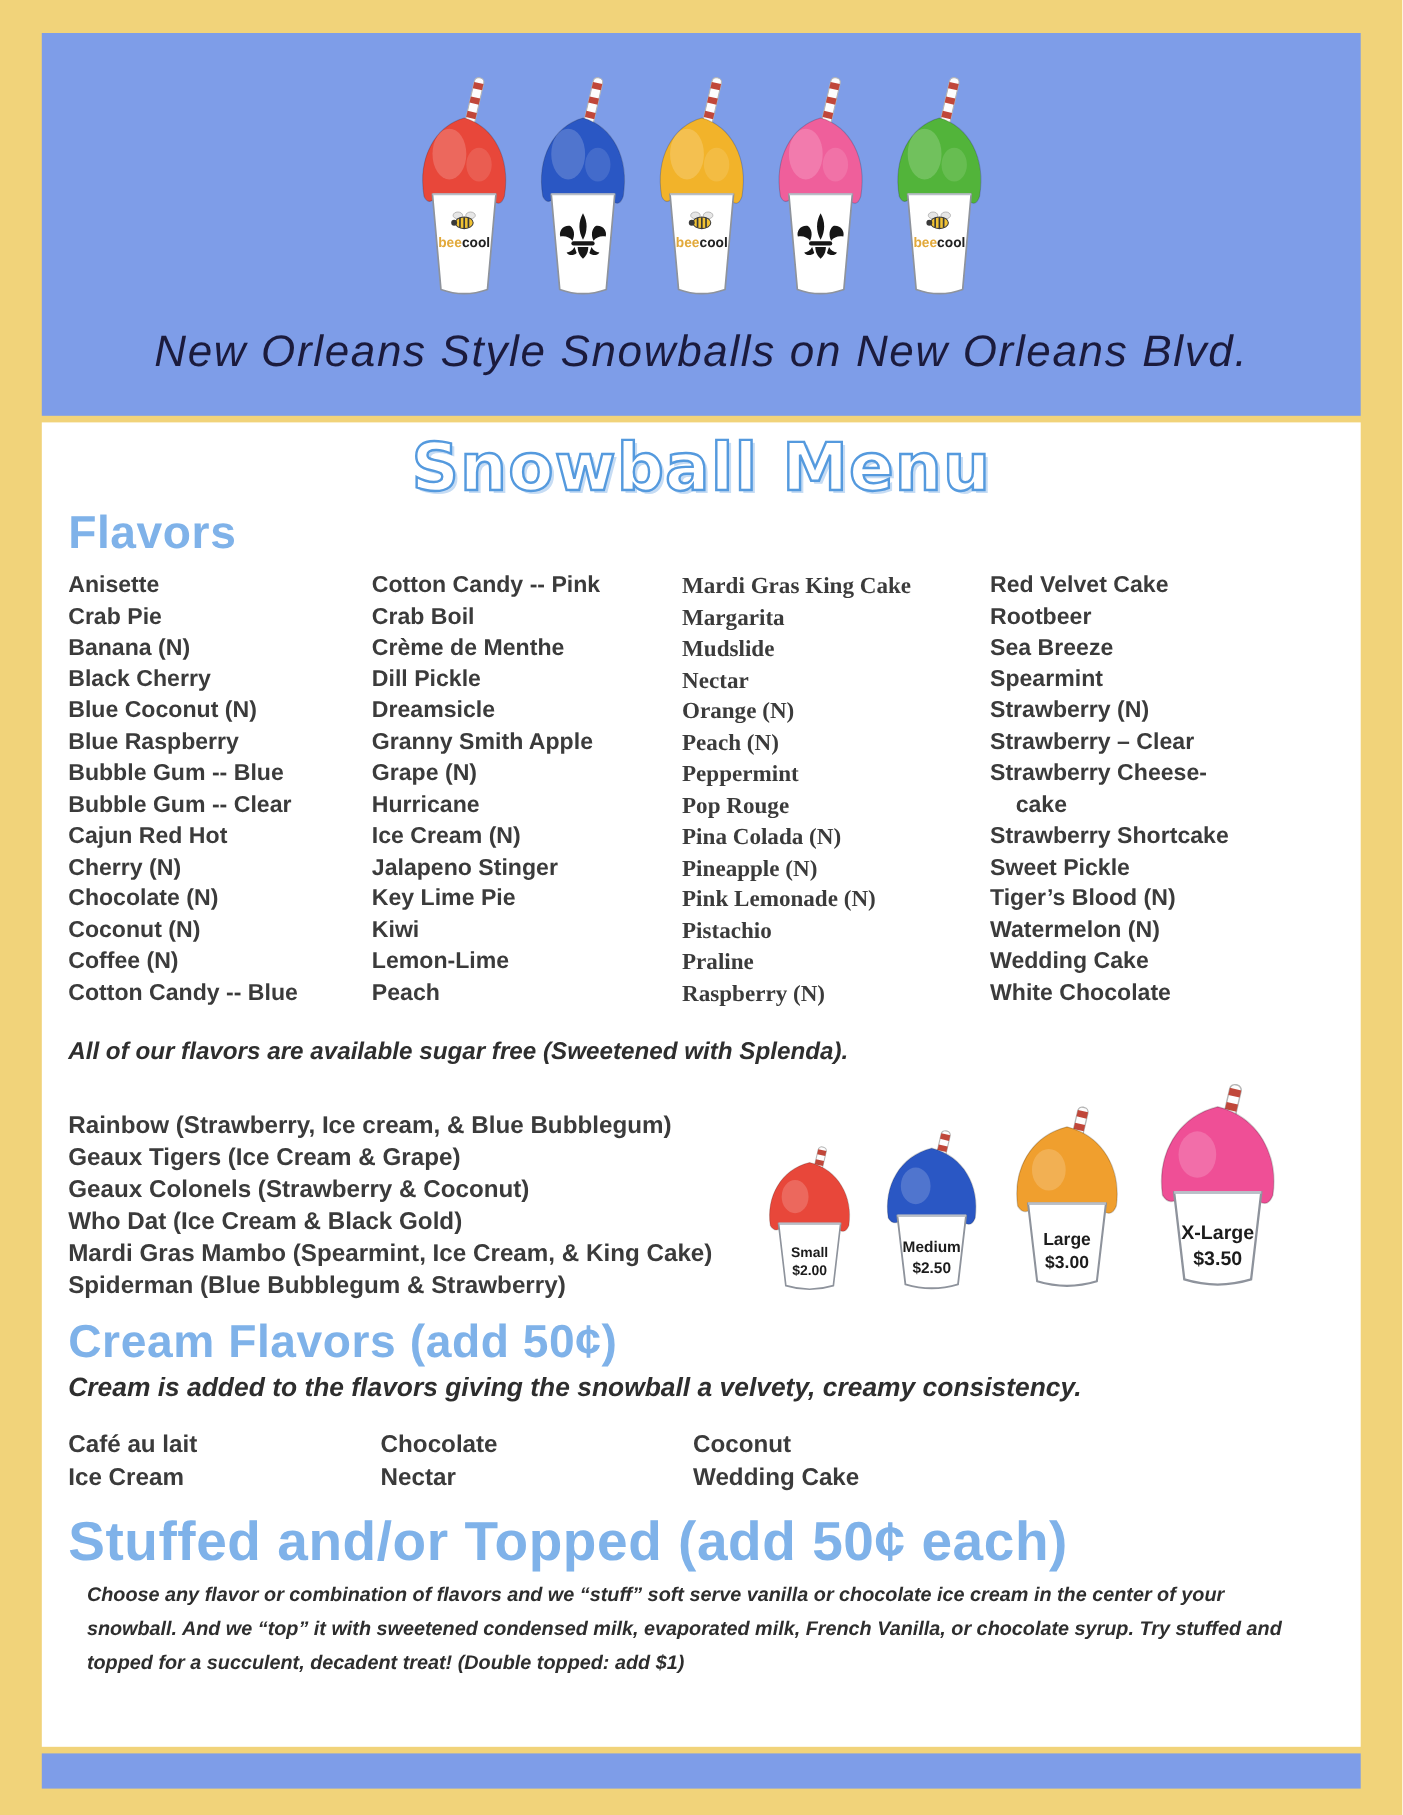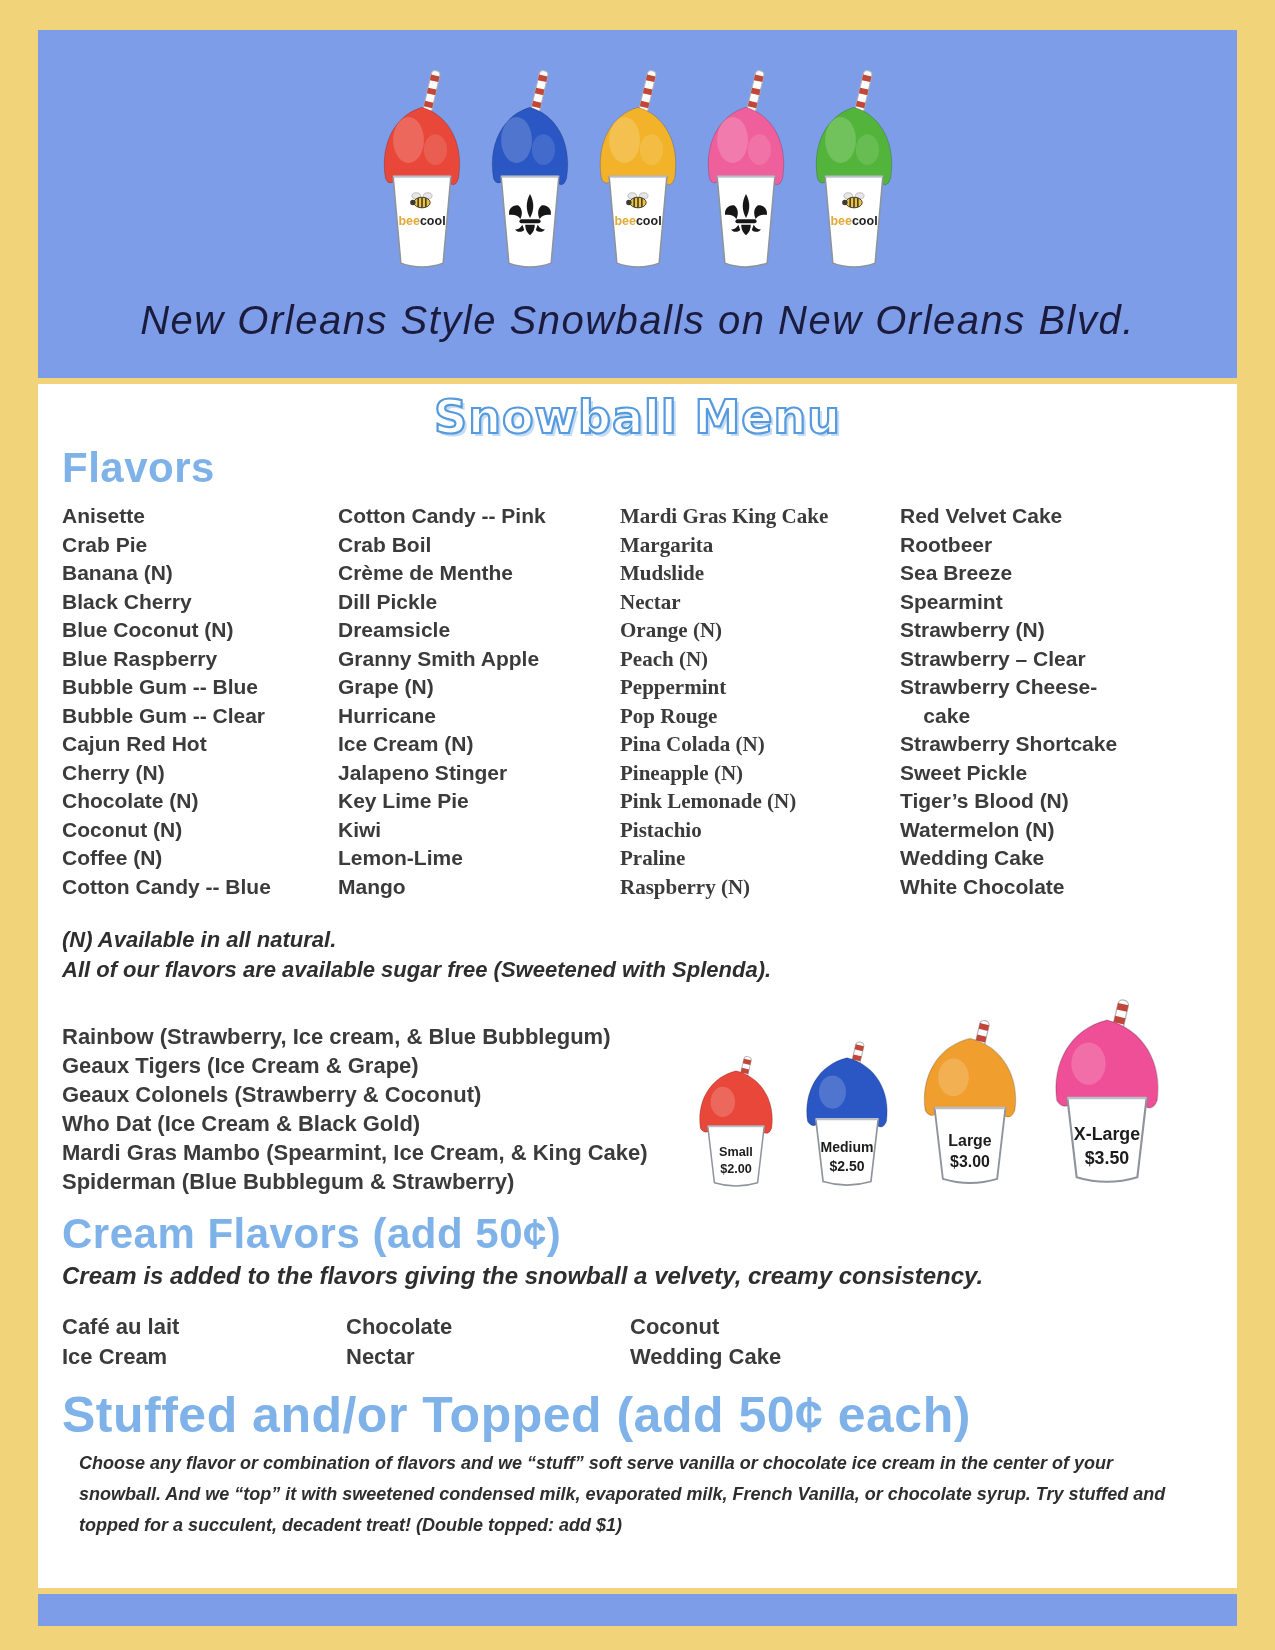--- a/index.html
+++ b/index.html
@@ -24,21 +24,21 @@
     font-style:italic;font-size:40px;letter-spacing:1.5px;
     color:var(--ink,#1b1b3d);margin-top:6px;white-space:nowrap;
   }
 
   
   .content{background:#ffffff;flex:1 1 auto;padding:4px 24px 0;overflow:hidden;}
 
   .menu-title{
     margin:2px 0 0;text-align:center;
     font-family:"DejaVu Sans",sans-serif;font-weight:bold;
-    font-size:46px;letter-spacing:1px;color:#ffffff;
+    font-size:60px;letter-spacing:1px;color:#ffffff;
     -webkit-text-stroke:2.2px var(--title-outline,#559ade);
     text-shadow:3px 3px 0 #c6dcf4;
   }
 
   .section-heading{
     color:var(--heading,#7fb2e9);
     font-weight:bold;letter-spacing:.5px;margin:0;
   }
   .flavors-heading{font-size:42px;margin:0 0 10px;}
   .combos-heading{font-size:42px;margin:2px 0 8px;}
@@ -268,21 +268,21 @@
           <div class="flavor-item">Dill Pickle</div>
           <div class="flavor-item">Dreamsicle</div>
           <div class="flavor-item">Granny Smith Apple</div>
           <div class="flavor-item">Grape (N)</div>
           <div class="flavor-item">Hurricane</div>
           <div class="flavor-item">Ice Cream (N)</div>
           <div class="flavor-item">Jalapeno Stinger</div>
           <div class="flavor-item">Key Lime Pie</div>
           <div class="flavor-item">Kiwi</div>
           <div class="flavor-item">Lemon-Lime</div>
-          <div class="flavor-item">Mango</div>
+          <div class="flavor-item">Peach</div>
         </div>
       <div class="flavor-col c3">
 
       <div class="flavor-item">Mardi Gras King Cake</div>
           <div class="flavor-item">Margarita</div>
           <div class="flavor-item">Mudslide</div>
           <div class="flavor-item">Nectar</div>
           <div class="flavor-item">Orange (N)</div>
           <div class="flavor-item">Peach (N)</div>
           <div class="flavor-item">Peppermint</div>
@@ -307,21 +307,20 @@
           <div class="flavor-item">Strawberry Shortcake</div>
           <div class="flavor-item">Sweet Pickle</div>
           <div class="flavor-item">Tiger’s Blood (N)</div>
           <div class="flavor-item">Watermelon (N)</div>
           <div class="flavor-item">Wedding Cake</div>
           <div class="flavor-item">White Chocolate</div>
         </div>
     </div>
 
     <div class="notes">
-      <div class="note">(N) Available in all natural.</div>
       <div class="note">All of our flavors are available sugar free (Sweetened with Splenda).</div>
     </div>
 
     <div class="combos-sizes-row">
       <div class="combos-block">
         <div>
 
         <div class="combo-item">Rainbow (Strawberry, Ice cream, &amp; Blue Bubblegum)</div>
             <div class="combo-item">Geaux Tigers (Ice Cream &amp; Grape)</div>
             <div class="combo-item">Geaux Colonels (Strawberry &amp; Coconut)</div>

